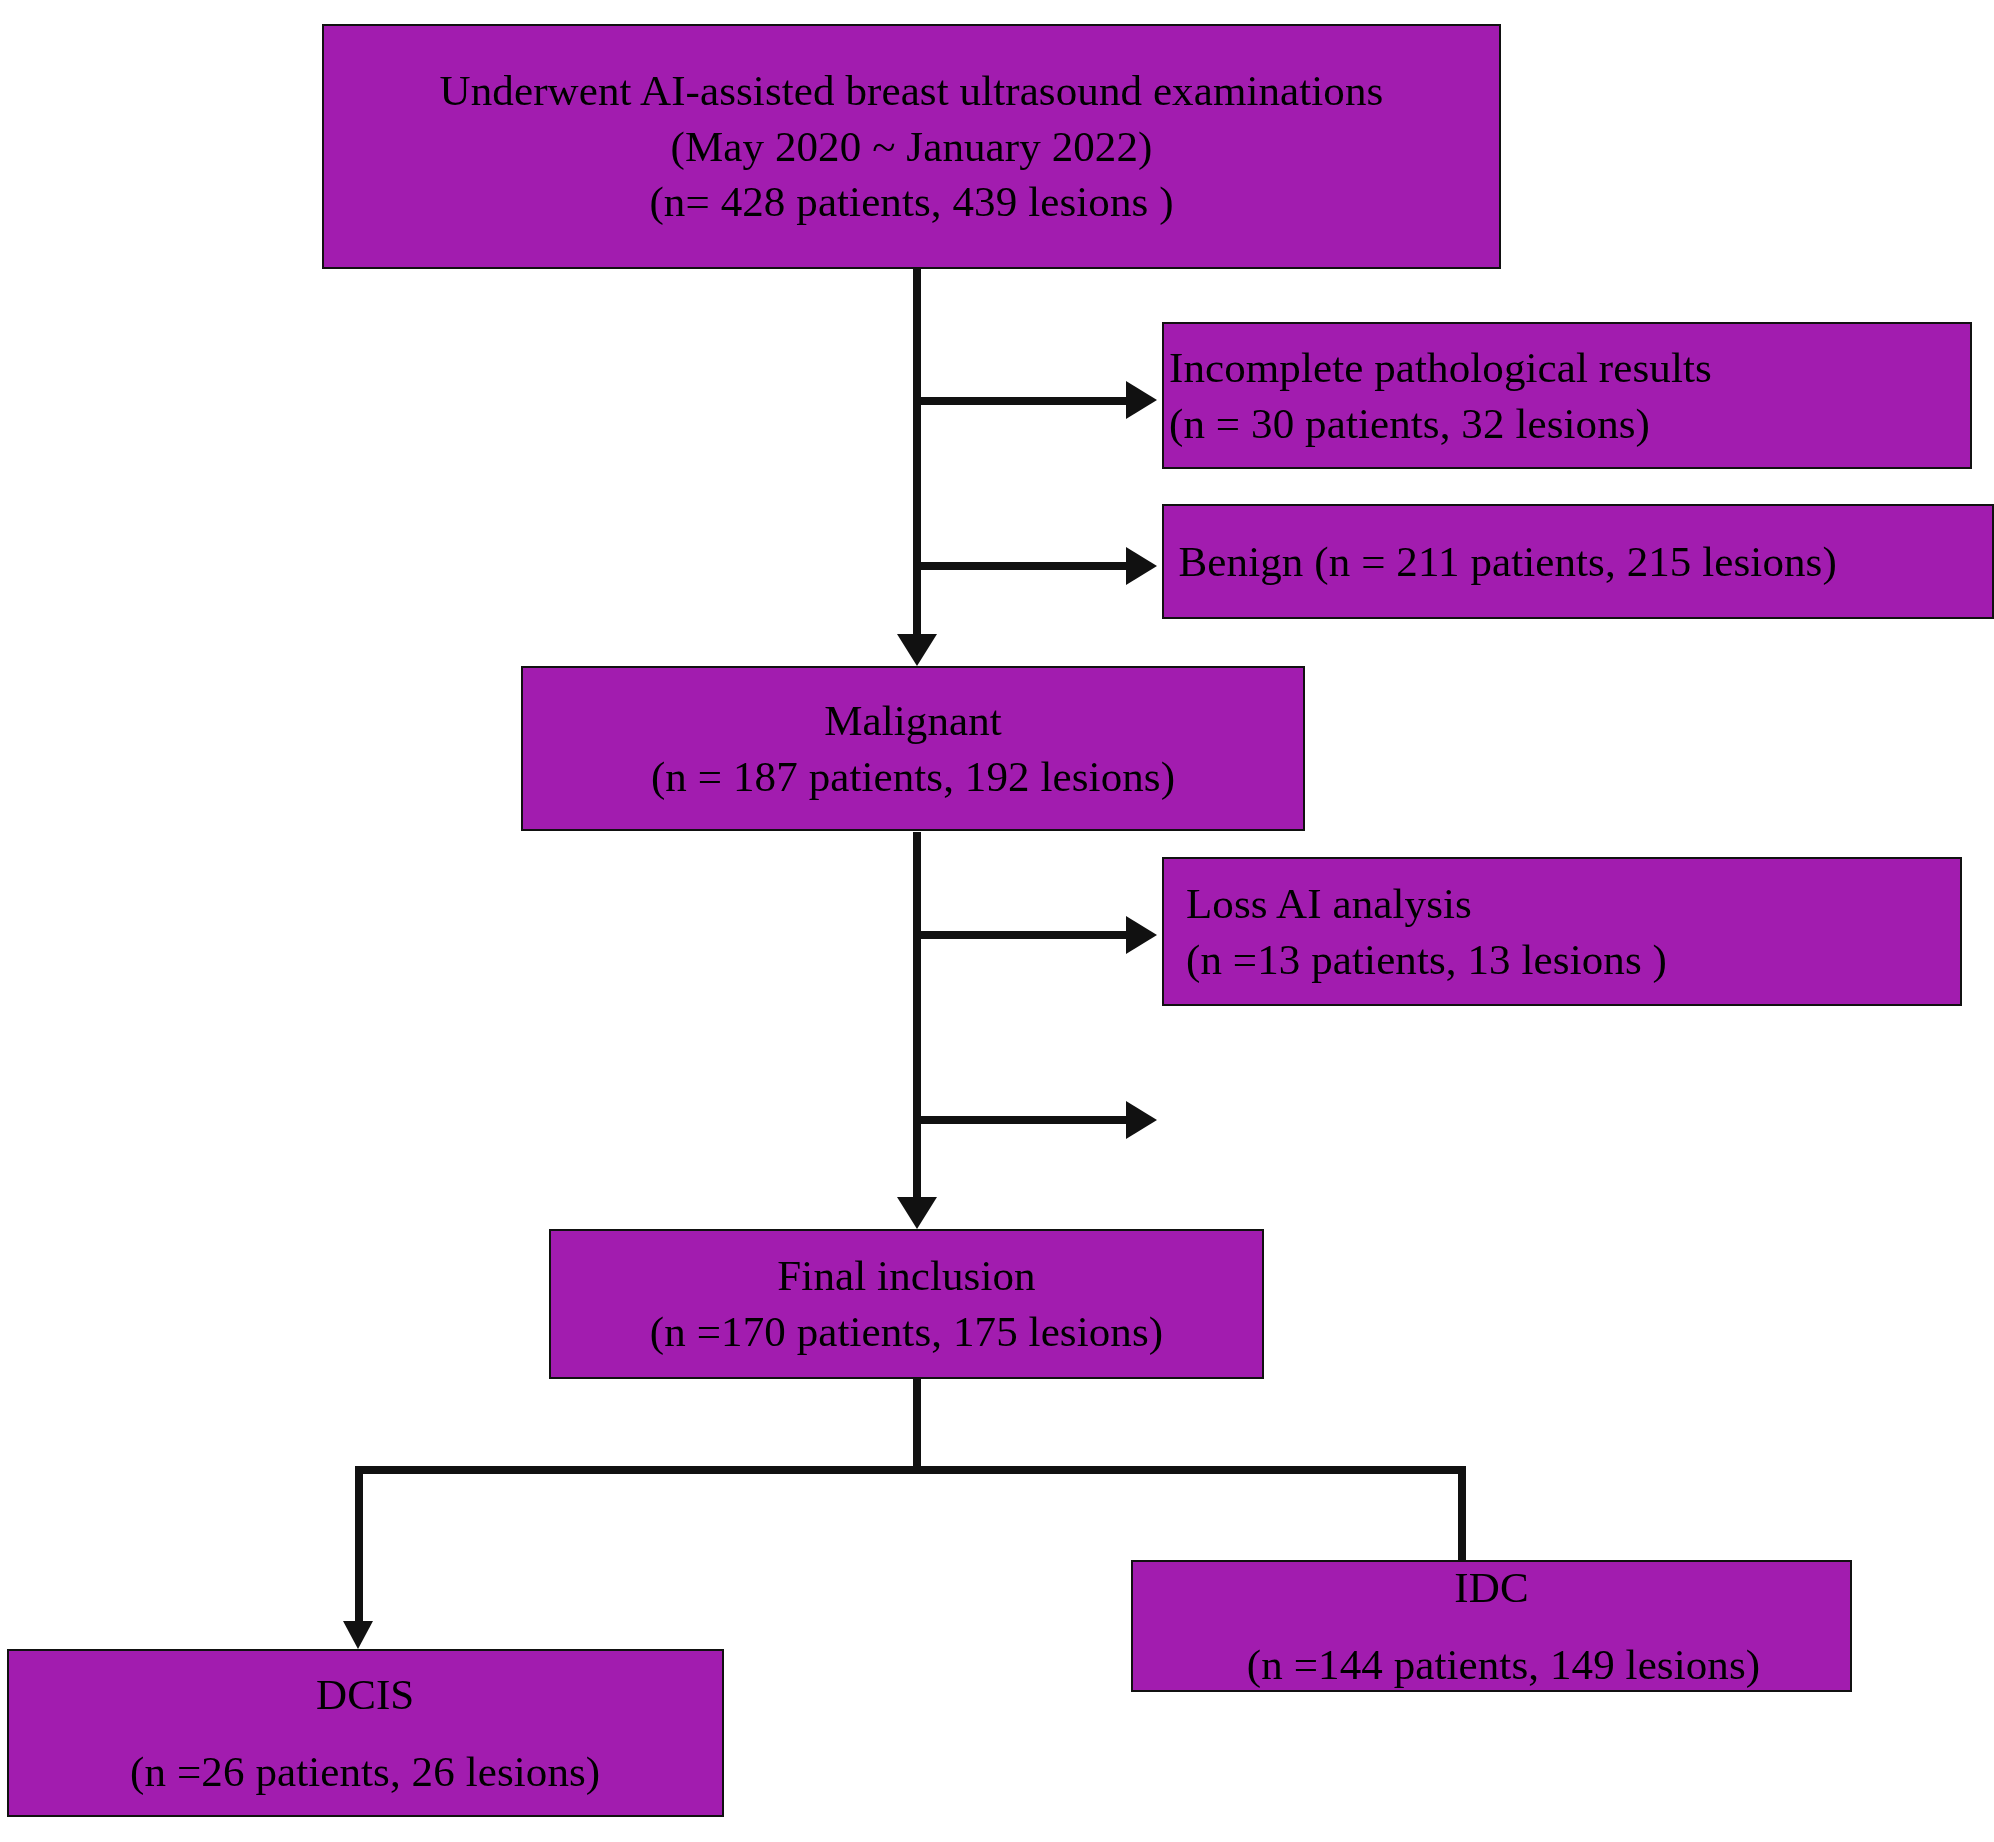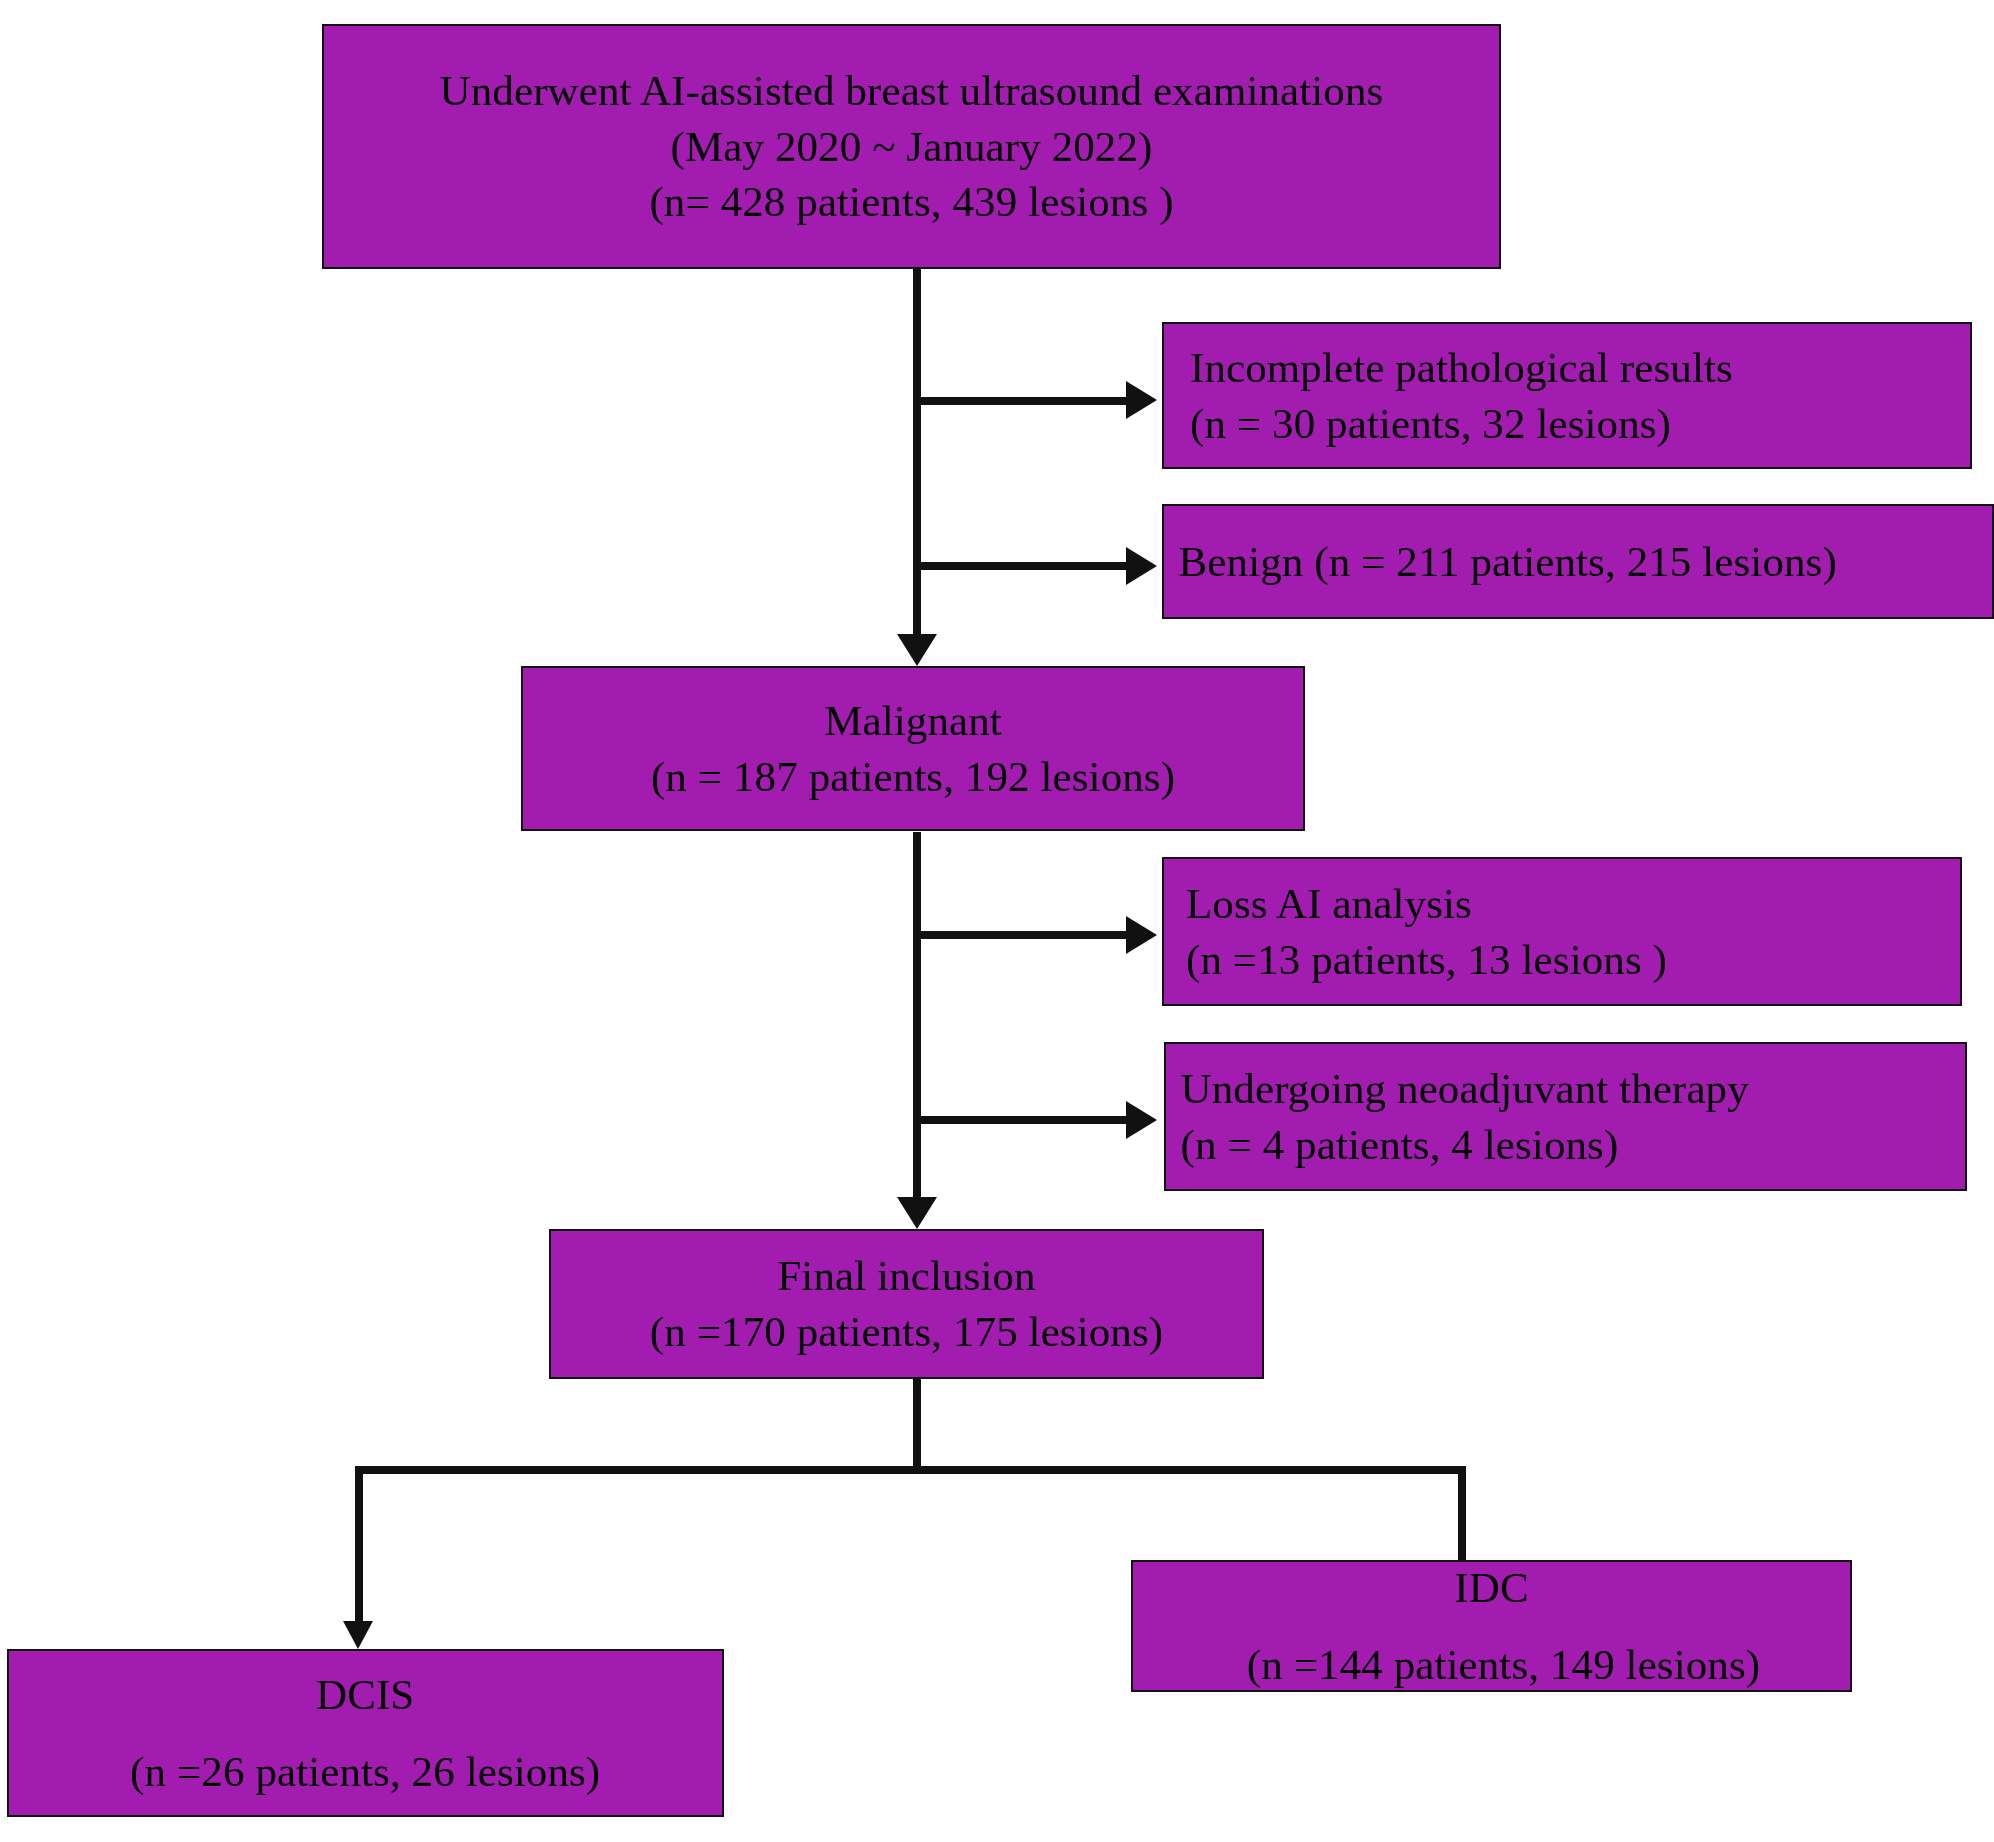--- a/index.html
+++ b/index.html
@@ -29,21 +29,21 @@
     text-align: center;
     line-height: 1.30;
     font-size: 43px;
     letter-spacing: 0.1px;
     padding: 2.2px 7.8px;
   }
   .node .ln { display: block; white-space: nowrap; }
 
   
   #node-enrolled        { left: 322px;  top: 24px;   width: 1179px; height: 245px; }
-  #node-incomplete      { left: 1162px; top: 322px;  width: 810px; height: 147px; align-items: flex-start; text-align: left; padding-left: 26px; }
+  #node-incomplete      { left: 1162px; top: 322px;  width: 810px; height: 147px; align-items: flex-start; text-align: left; padding-left: 5px; }
   #node-benign          { left: 1162px; top: 504px;  width: 832px; height: 115px; align-items: flex-start; text-align: left; padding-left: 14.6px; }
   #node-malignant       { left: 521px;  top: 666px; width: 784px; height: 165px; }
   #node-loss-ai         { left: 1162px; top: 857px; width: 800px; height: 149px; align-items: flex-start; text-align: left; padding-left: 22px; }
   #node-neoadjuvant     { left: 1164px; top: 1042px; width: 803px; height: 149px; align-items: flex-start; text-align: left; padding-left: 14.6px; }
   #node-final-inclusion { left: 549px;  top: 1229px; width: 715px; height: 150px; }
   #node-dcis            { left: 6.7px;   top: 1649px; width: 717px; height: 168px; }
   #node-idc             { left: 1131px; top: 1560px; width: 721px; height: 132px; }
 
   
   .vline, .hline {
@@ -124,24 +124,20 @@
   <div class="node" id="node-malignant">
     <span class="ln">Malignant</span>
     <span class="ln">(n = 187 patients, 192 lesions)</span>
   </div>
 
   <div class="node" id="node-loss-ai">
     <span class="ln">Loss AI analysis</span>
     <span class="ln">(n =13 patients, 13 lesions )</span>
   </div>
 
-  <div class="node" id="node-neoadjuvant">
-    <span class="ln">Undergoing neoadjuvant therapy</span>
-    <span class="ln">(n = 4 patients, 4 lesions)</span>
-  </div>
 
   <div class="node" id="node-final-inclusion">
     <span class="ln">Final inclusion</span>
     <span class="ln">(n =170 patients, 175 lesions)</span>
   </div>
 
   <div class="node" id="node-dcis">
     <span class="ln">DCIS</span>
     <span class="ln" style="margin-top:21px;">(n =26 patients, 26 lesions)</span>
   </div>

